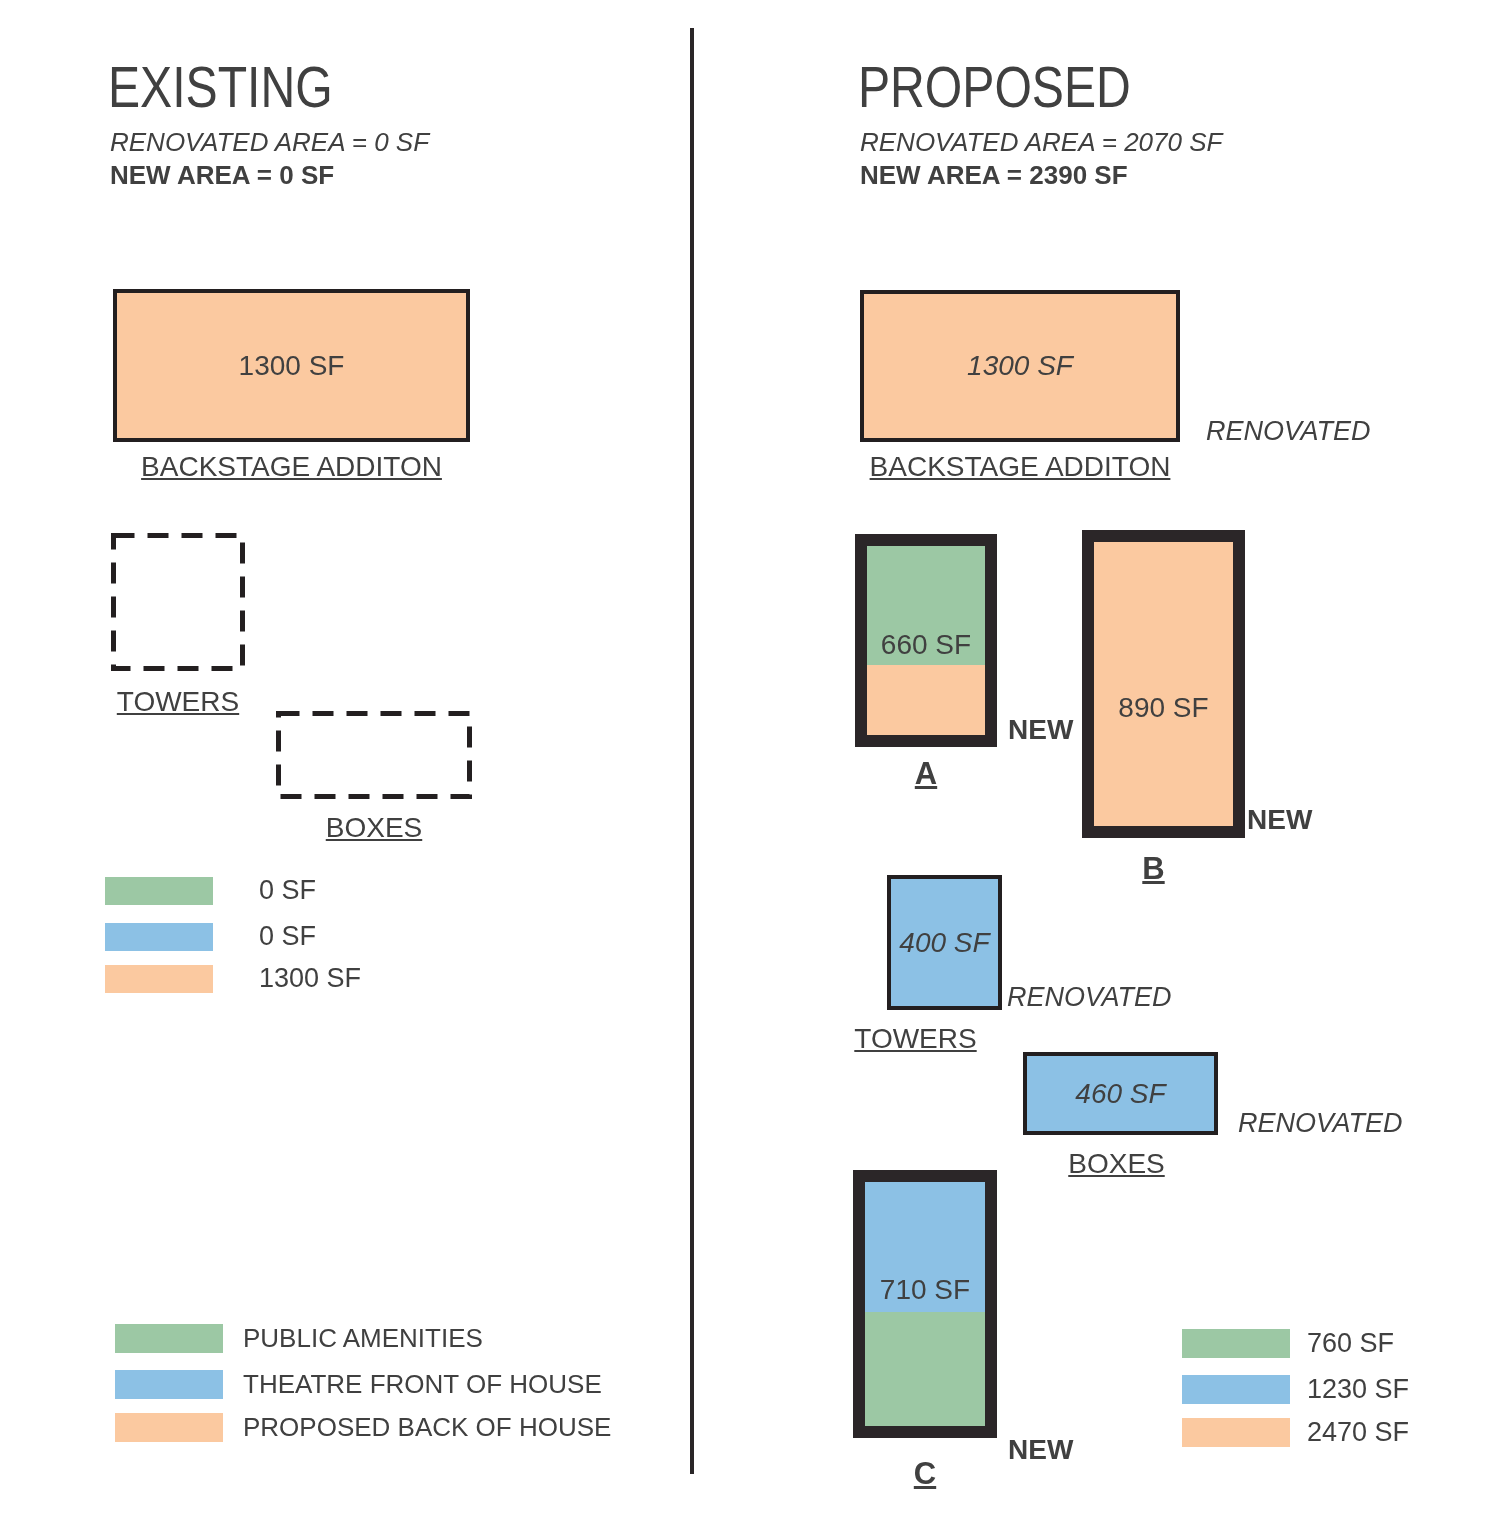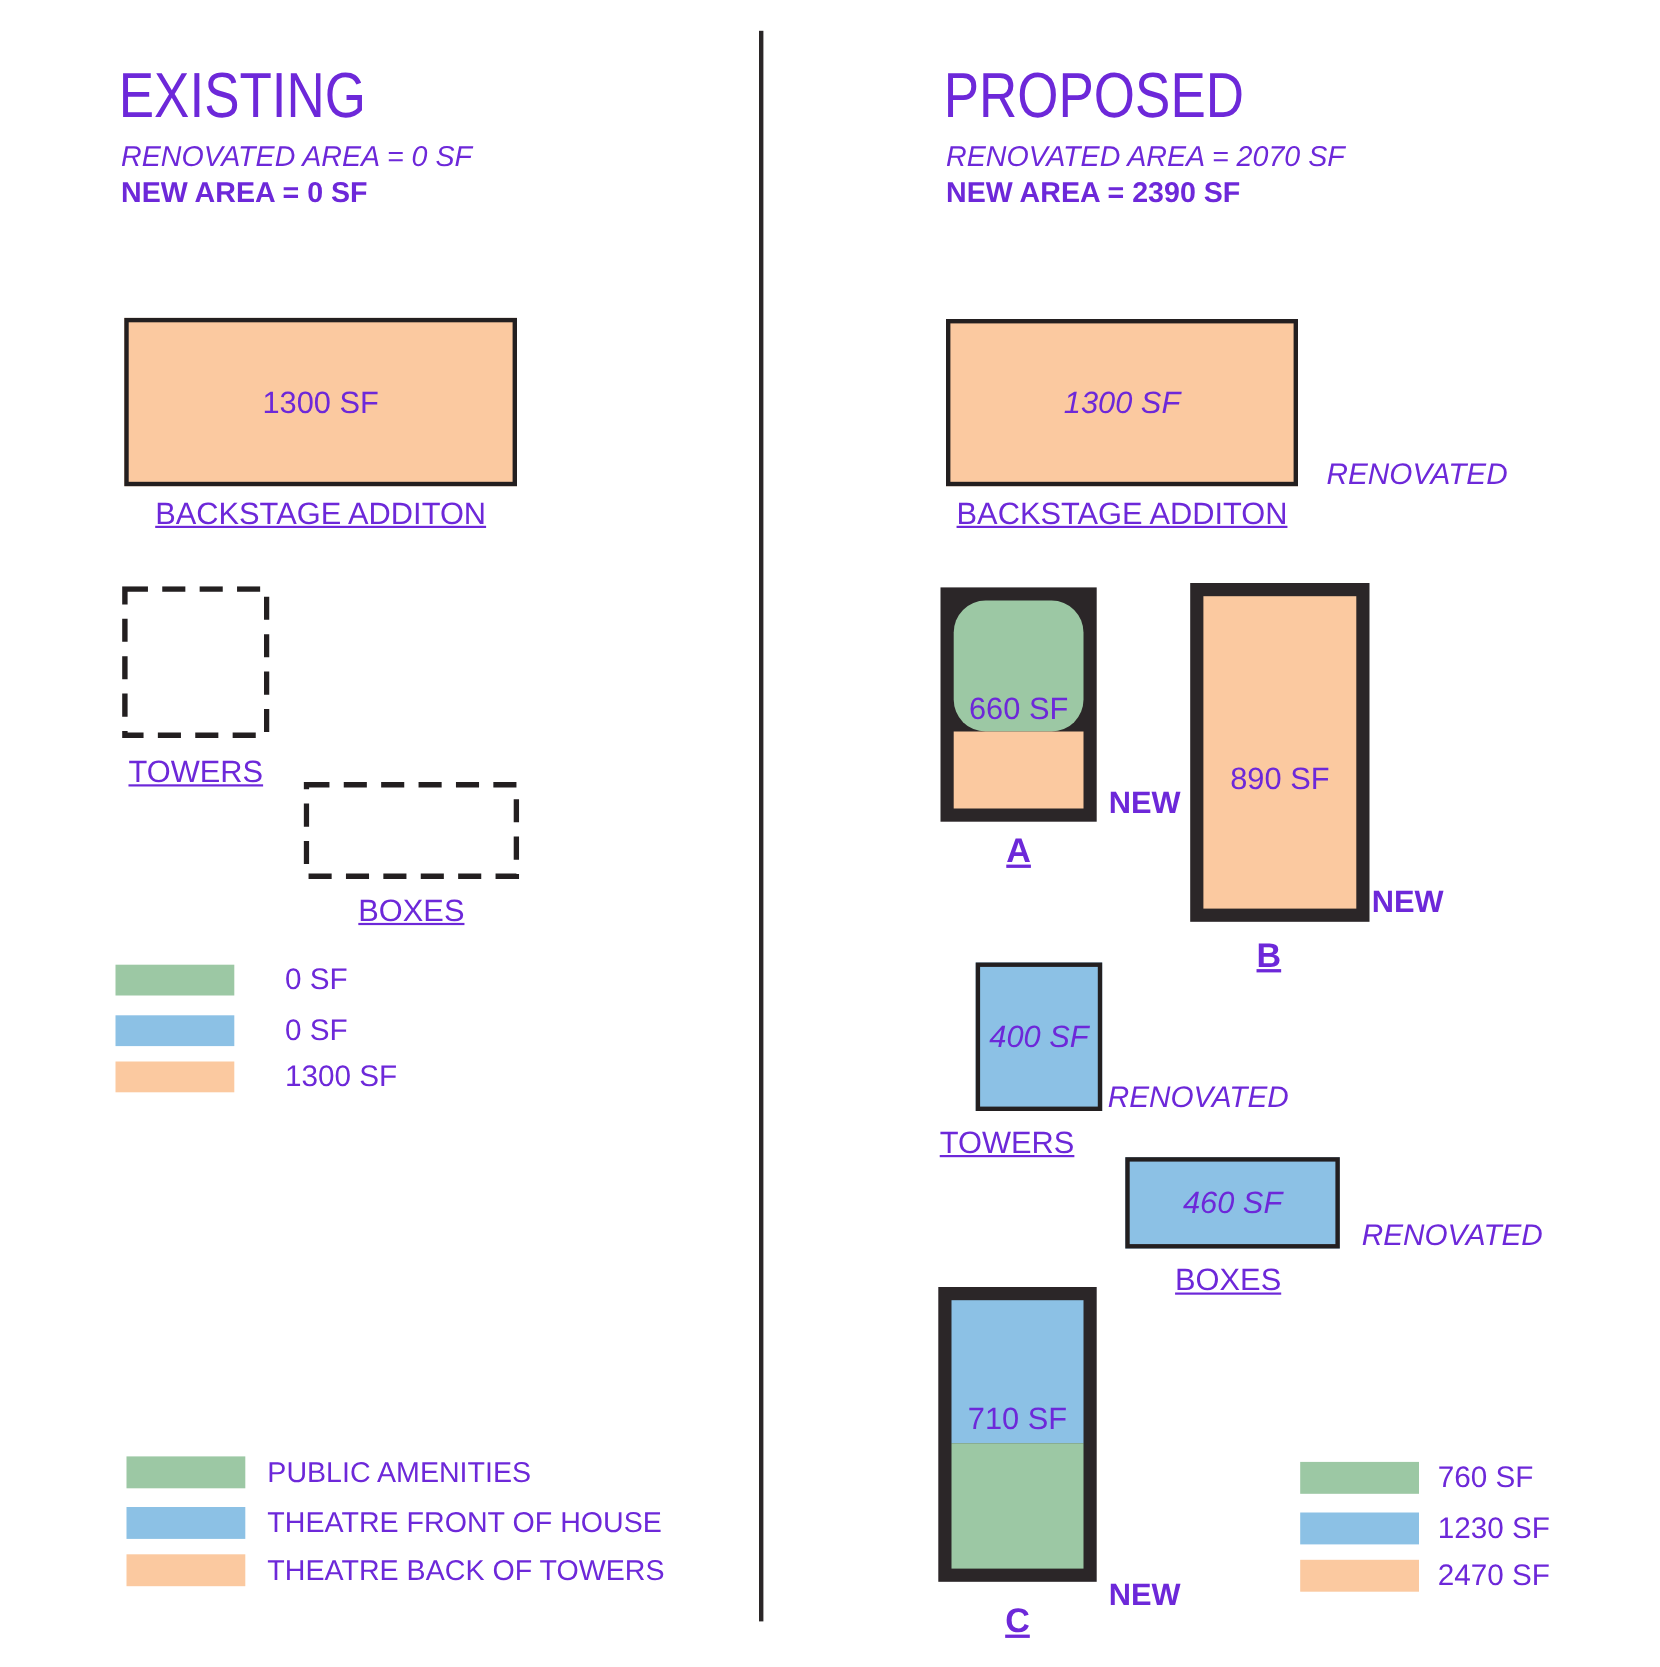--- a/index.html
+++ b/index.html
@@ -1,21 +1,21 @@
 <!DOCTYPE html>
 <html><head>
 <meta charset="utf-8">
 <style>
   html,body{margin:0;padding:0;background:#ffffff;}
   .canvas{
     position:relative;
     width:1509px;height:1515px;
     background:#ffffff;
     font-family:"Liberation Sans", sans-serif;
-    color:#6d28d9;
+    color:#404040;
     overflow:hidden;
   }
   .abs{position:absolute;}
   .it{font-style:italic;}
   .ctr{text-align:center;text-decoration:underline;}
 
   
   [data-name="existing-title"],[data-name="proposed-title"]{
     font-size:58px;line-height:1;transform:scale(.83,1);transform-origin:0 0;white-space:nowrap;
   }
@@ -139,35 +139,35 @@
   <div class="abs legend-row" data-name="category-legend-row-green">
     <span class="cat-swatch" data-name="green-swatch" style="background: rgb(156, 200, 164);"></span>
     <span class="cat-label" data-name="category-label-green">PUBLIC AMENITIES</span>
   </div>
   <div class="abs legend-row" data-name="category-legend-row-blue">
     <span class="cat-swatch" data-name="blue-swatch" style="background: rgb(140, 193, 229);"></span>
     <span class="cat-label" data-name="category-label-blue">THEATRE FRONT OF HOUSE</span>
   </div>
   <div class="abs legend-row" data-name="category-legend-row-orange">
     <span class="cat-swatch" data-name="orange-swatch" style="background: rgb(251, 201, 160);"></span>
-    <span class="cat-label" data-name="category-label-orange">THEATRE BACK OF TOWERS</span>
+    <span class="cat-label" data-name="category-label-orange">PROPOSED BACK OF HOUSE</span>
   </div>
 
   <div class="abs" data-name="proposed-title">PROPOSED</div>
   <div class="abs" data-name="proposed-renovated-area">RENOVATED AREA = 2070 SF</div>
   <div class="abs" data-name="proposed-new-area">NEW AREA = 2390 SF</div>
 
   <div class="abs block" data-name="proposed-backstage-block" style="background: rgb(251, 201, 160);">
     <span class="it" data-name="proposed-backstage-value">1300 SF</span>
   </div>
   <div class="abs blk-label ctr" data-name="proposed-backstage-label">BACKSTAGE ADDITON</div>
   <div class="abs status" data-name="proposed-backstage-status">RENOVATED</div>
 
   <div class="abs frame" data-name="block-a-frame">
-    <div class="seg" data-name="block-a-green-segment" style="background: rgb(156, 200, 164); border-radius: 29px;">
+    <div class="seg" data-name="block-a-green-segment" style="background: rgb(156, 200, 164);">
       <span data-name="block-a-value">660 SF</span>
     </div>
     <div class="seg" data-name="block-a-orange-segment" style="background: rgb(251, 201, 160);"></div>
   </div>
   <div class="abs status-new" data-name="block-a-status">NEW</div>
   <div class="abs frame-letter ctr" data-name="block-a-label">A</div>
 
   <div class="abs frame" data-name="block-b-frame">
     <div data-name="block-b-orange-segment" style="background: rgb(251, 201, 160);">
       <span data-name="block-b-value">890 SF</span>

